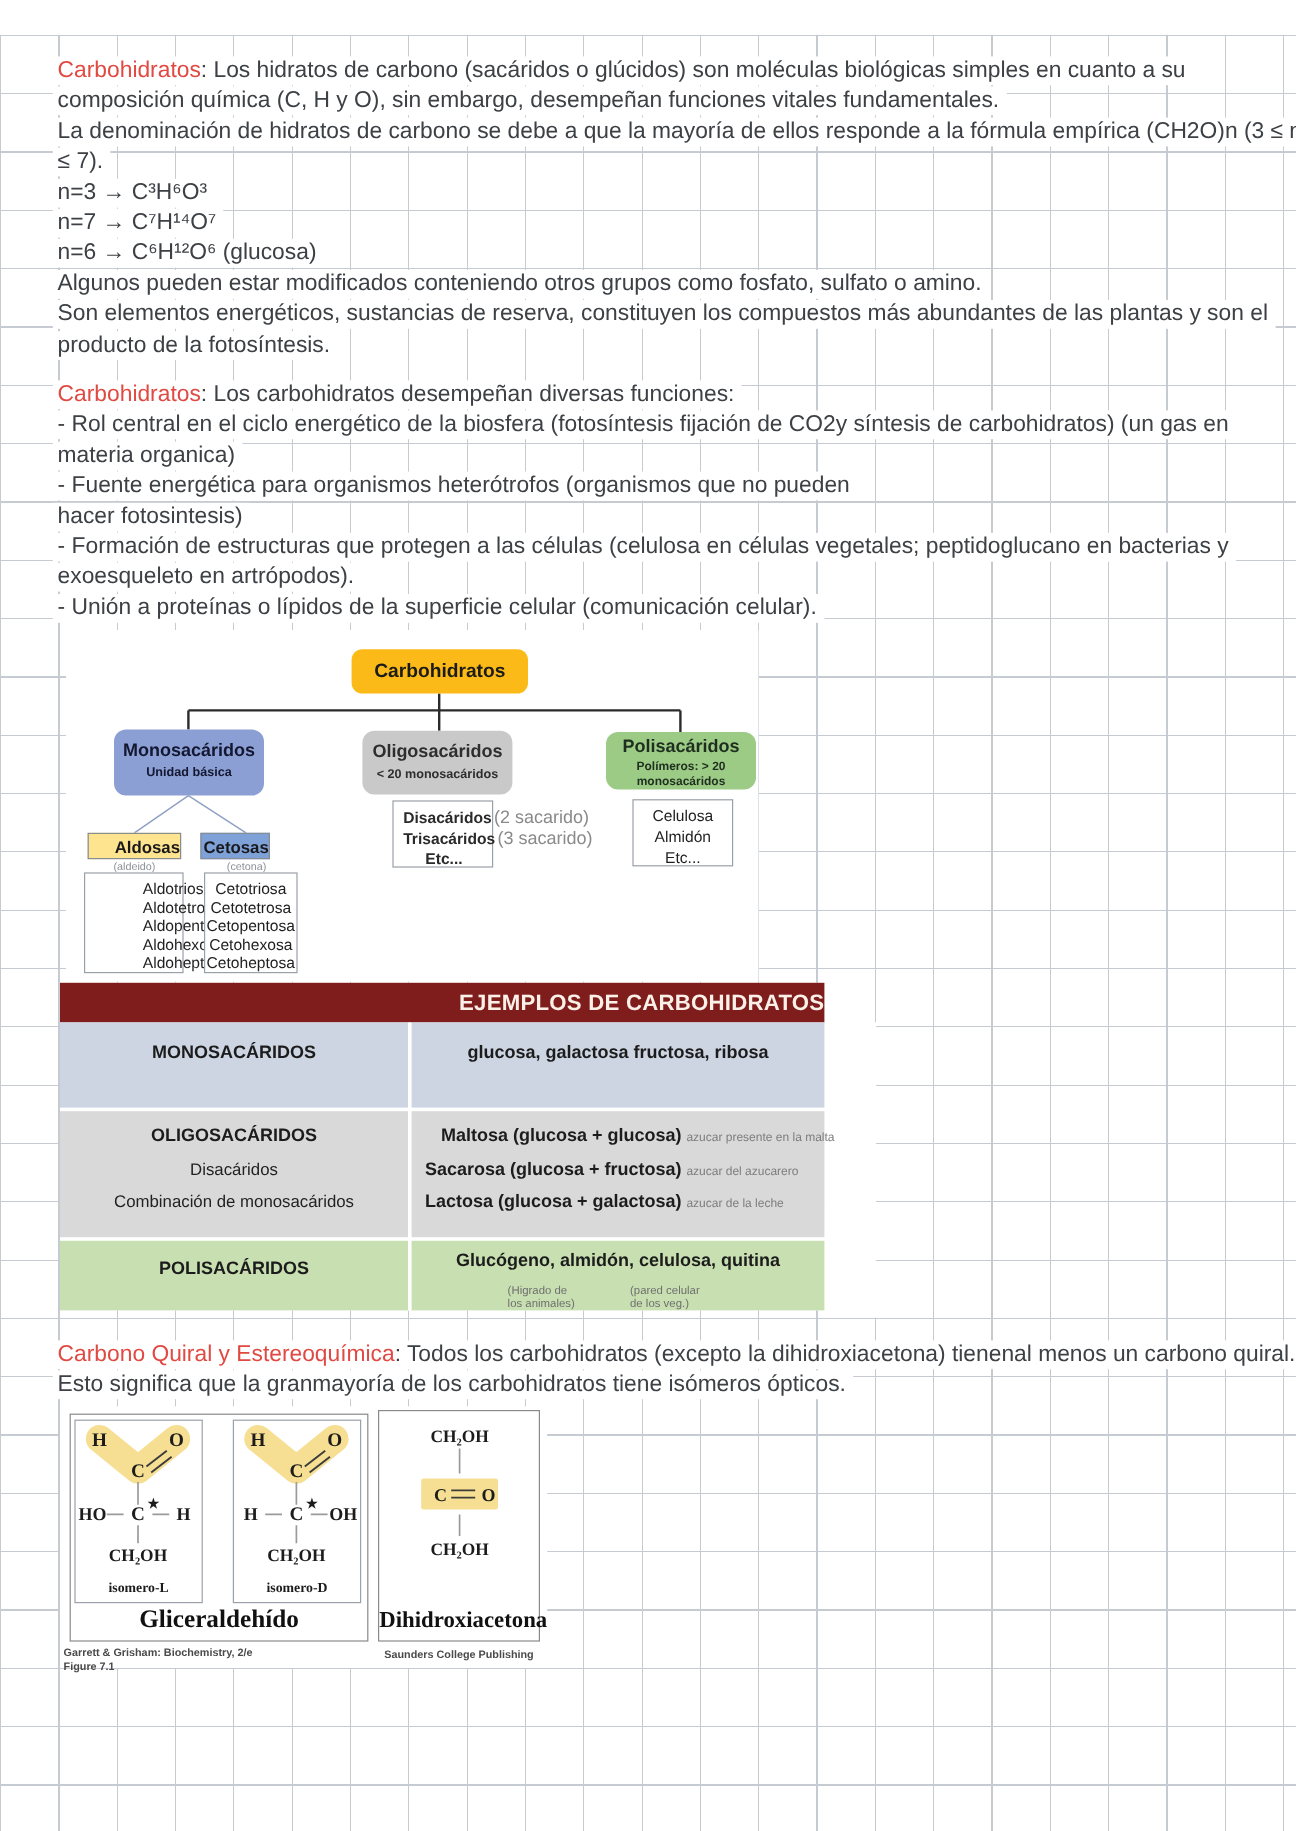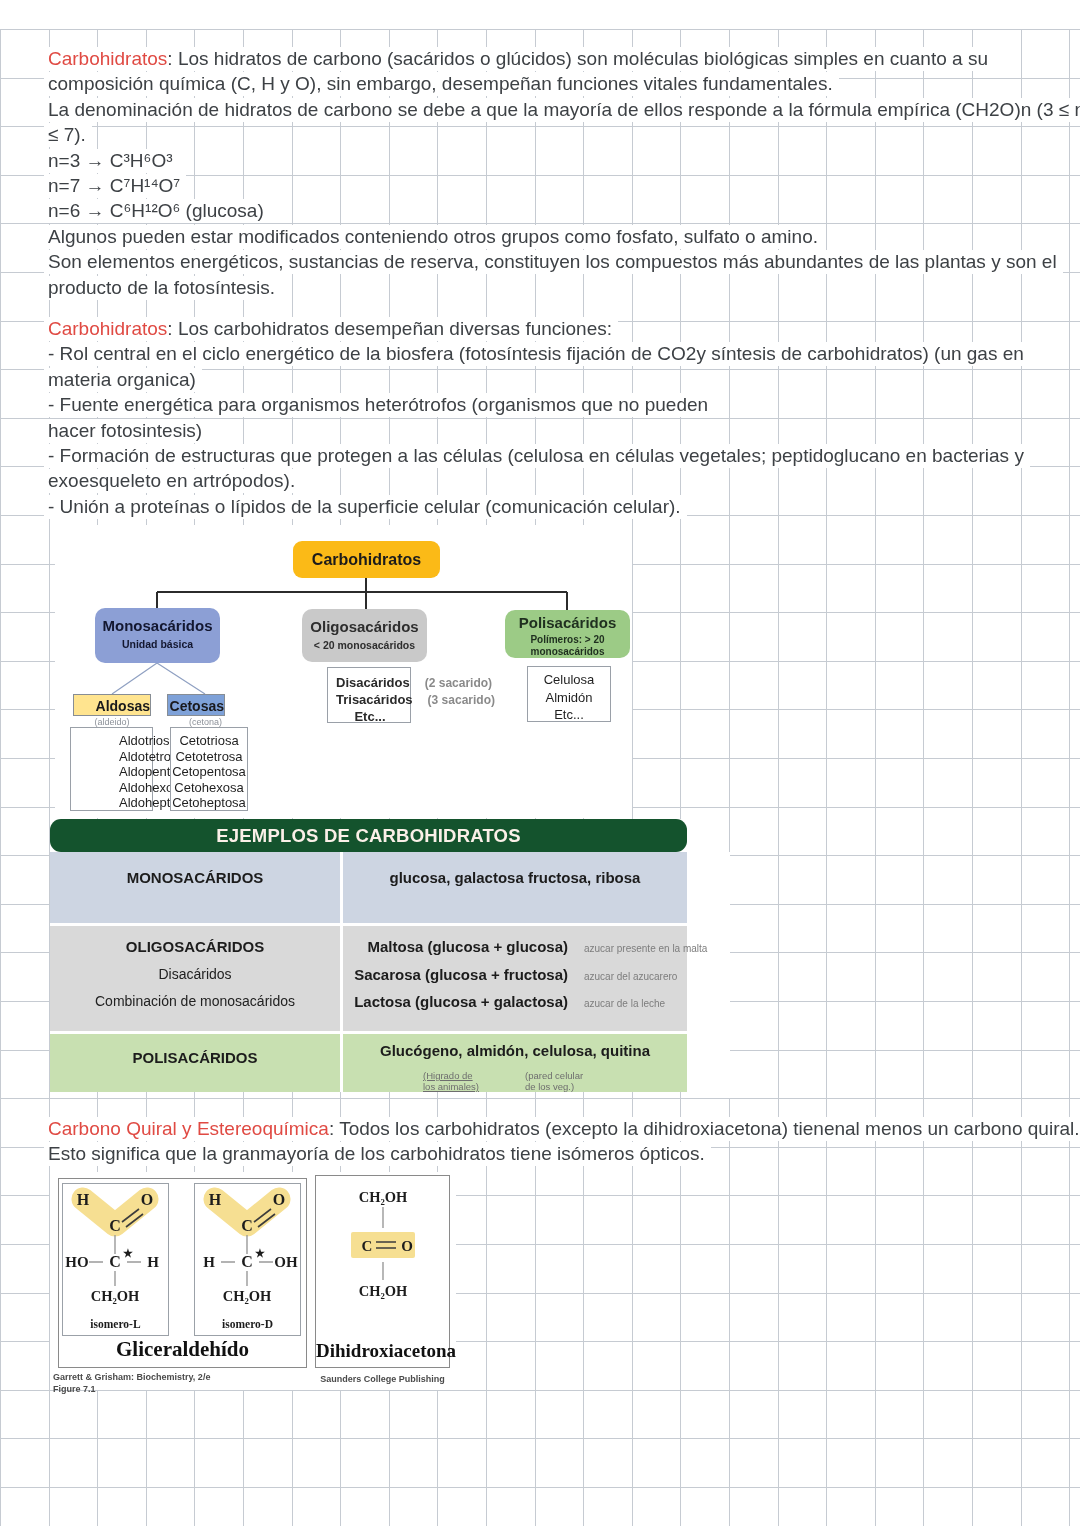--- a/index.html
+++ b/index.html
@@ -34,44 +34,44 @@
   #cetosas-hdr{left:112px;top:169px;width:58px;background:#7ea1d8;}
   .hdr-sub{position:absolute;top:192px;font-size:9px;color:#8d929a;text-align:center;}
   .list-box{position:absolute;top:202px;height:84px;border:1px solid #9aa0a8;background:#fff;
             box-sizing:border-box;text-align:center;padding-top:5px;font-size:13px;line-height:15.5px;color:#1f1f1f;}
   #aldosas-list{left:15px;width:83px;padding-left:48px;}
   #cetosas-list{left:115px;width:78px;}
   #oligo-box{position:absolute;left:272px;top:142px;width:84px;height:56px;border:1px solid #9aa0a8;
              background:#fff;box-sizing:border-box;padding-top:5px;}
   .oligo-line{height:17px;line-height:17px;white-space:nowrap;padding-left:8px;}
   .oligo-main{display:inline-block;min-width:68px;text-align:center;font-size:13px;font-weight:600;color:#2a2a2a;}
-  .oligo-note{font-size:12px;color:#8a8a8a;margin-left:15px;font-weight:bold;}
+  .oligo-note{font-size:15px;color:#8a8a8a;margin-left:2px;}
   #poli-box{position:absolute;left:472px;top:141px;width:84px;height:56px;border:1px solid #9aa0a8;
             background:#fff;box-sizing:border-box;text-align:center;padding-top:4px;font-size:13px;line-height:17.5px;color:#1f1f1f;}
   
   #tbl-margin{position:absolute;left:687px;top:852px;width:43px;height:246px;background:#fff;z-index:1;}
   #tbl{position:absolute;left:50px;top:819px;width:637px;height:273px;background:#fff;z-index:2;}
-  #tbl-header{position:absolute;left:0;top:0;width:637px;height:33px;background:#14532d;color:#fbf0e8;
-              font-weight:bold;font-size:18.5px;line-height:33px;text-align:center;letter-spacing:.2px;border-radius:11px;}
+  #tbl-header{position:absolute;left:0;top:0;width:637px;height:33px;background:#7f1d1d;color:#fbf0e8;
+              font-weight:bold;font-size:18.5px;line-height:33px;text-align:right;letter-spacing:.2px;}
   .trow{position:absolute;left:0;width:637px;display:flex;}
   .tcell-l{width:290px;box-sizing:border-box;text-align:center;}
   .tgap{width:3px;background:#fff;}
   .tcell-r{width:344px;box-sizing:border-box;position:relative;overflow:visible;}
   #trow1{top:33px;height:71px;}
   #trow1 .tcell-l,#trow1 .tcell-r{background:#cdd5e2;}
   #trow2{top:107px;height:105px;}
   #trow2 .tcell-l,#trow2 .tcell-r{background:#d9d9d9;}
   #trow3{top:215px;height:58px;}
   #trow3 .tcell-l,#trow3 .tcell-r{background:#c8e0b1;}
   .tb{font-weight:bold;font-size:15px;color:#1c1c1c;}
   .tm{font-weight:600;font-size:15px;color:#1c1c1c;}
   .t14{font-size:14px;color:#222;}
   .rline{height:27.5px;line-height:27.5px;white-space:nowrap;}
   .rmain{display:inline-block;width:225px;text-align:right;font-weight:bold;font-size:15px;color:#1c1c1c;}
-  .rnote{font-size:10px;color:#7d7d7d;margin-left:16px;}
+  .rnote{font-size:10px;color:#7d7d7d;margin-left:4px;}
   .t3note{position:absolute;top:36px;font-size:9.5px;line-height:11px;color:#6e6e6e;text-align:left;}
   
   #fig-underlay{position:absolute;left:50px;top:1172px;width:406px;height:218px;background:#fff;z-index:1;}
   .figbox{position:absolute;background:#fff;border:1.5px solid #8a8a8a;box-sizing:border-box;z-index:2;}
   #fig1{left:58px;top:1178px;width:249px;height:190px;}
   #fig2{left:315px;top:1175px;width:135px;height:193px;}
   .isobox{position:absolute;top:4px;width:107px;height:153px;border:1px solid #9ba1a8;box-sizing:border-box;}
   #isoL{left:3px;} #isoD{left:135px;}
   .isoname{position:absolute;bottom:5px;width:100%;text-align:center;
            font-family:"Liberation Serif",serif;font-weight:bold;font-size:11.5px;color:#1c1c1c;}
@@ -195,21 +195,21 @@
           <div class="rline"><span class="rmain">Lactosa (glucosa + galactosa)</span><span class="rnote">azucar de la leche</span></div>
         </div>
     </div>
     <div class="trow" id="trow3">
       <div class="tcell-l">
         <div class="tb" style="padding-top:15px;">POLISACÁRIDOS</div>
       </div>
       <div class="tgap"></div>
       <div class="tcell-r">
         <div class="tb" style="padding-top:8px;text-align:center;">Glucógeno, almidón, celulosa, quitina</div>
-        <div class="t3note" style="left:80px;text-decoration:underline;">
+        <div class="t3note" style="left:80px;">
           <div>(Higrado de</div>
           <div>los animales)</div>
         </div>
         <div class="t3note" style="left:182px;">
           <div>(pared celular</div>
           <div>de los veg.)</div>
         </div>
       </div>
     </div>
   </div>

